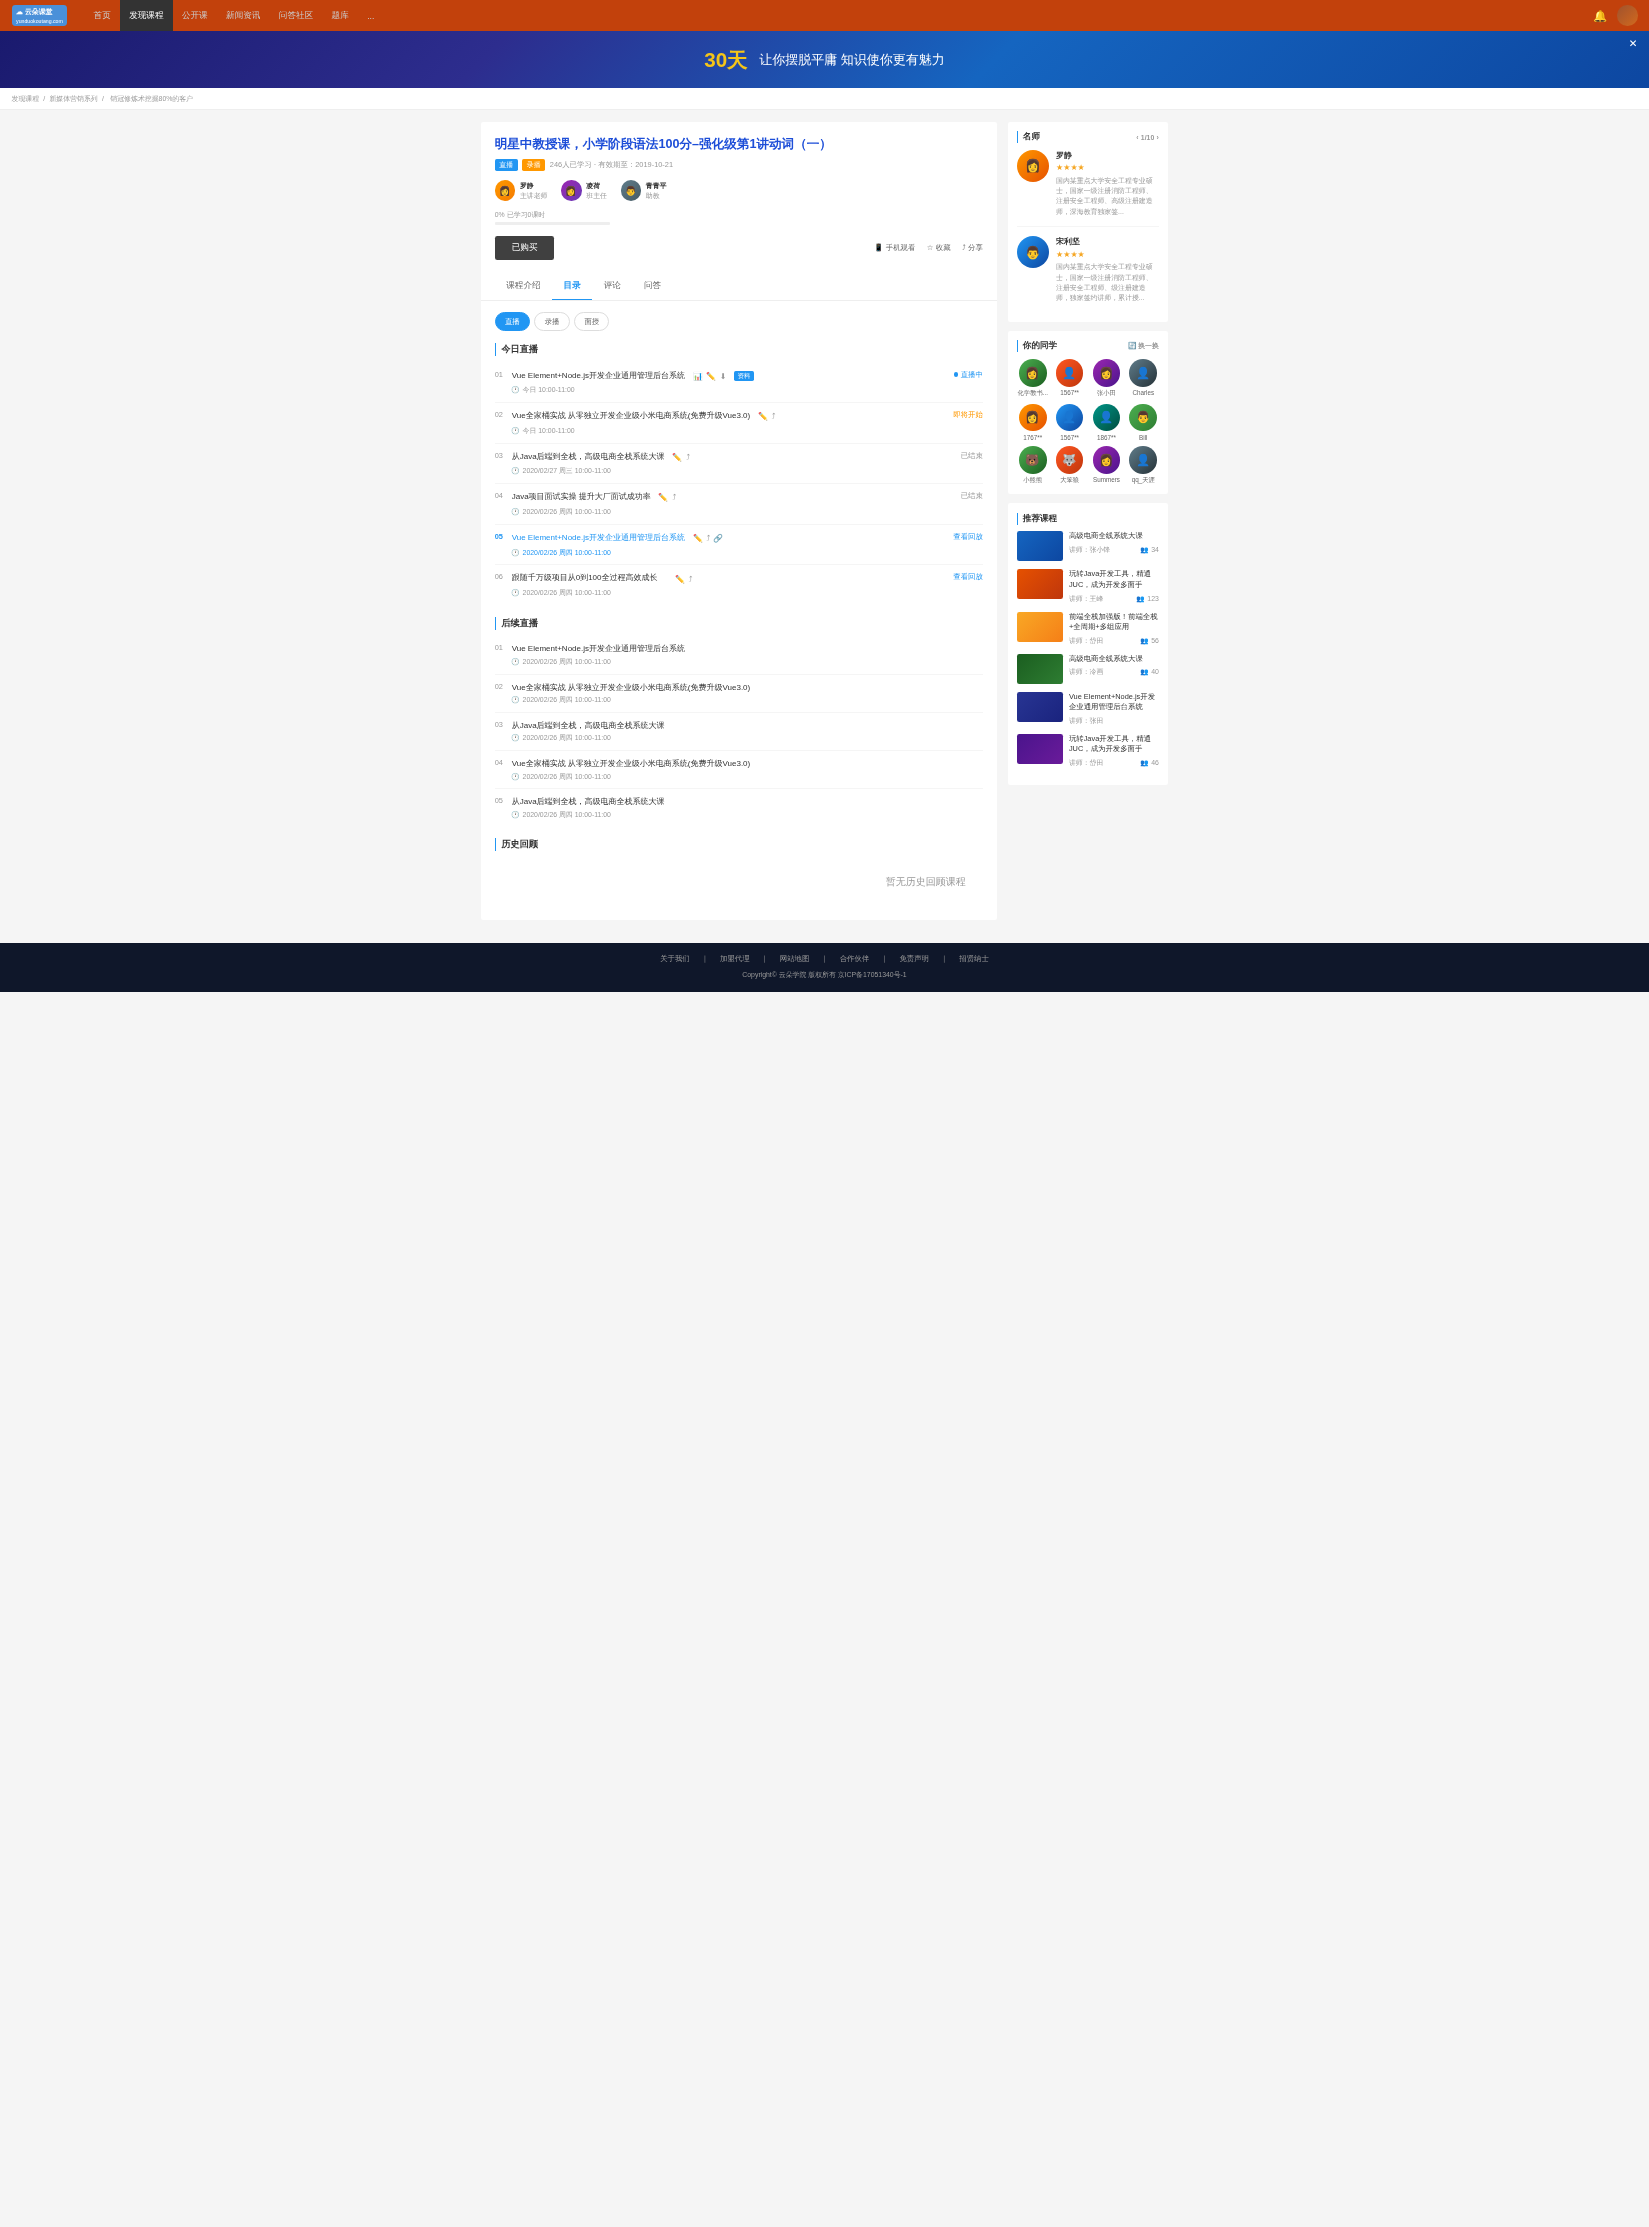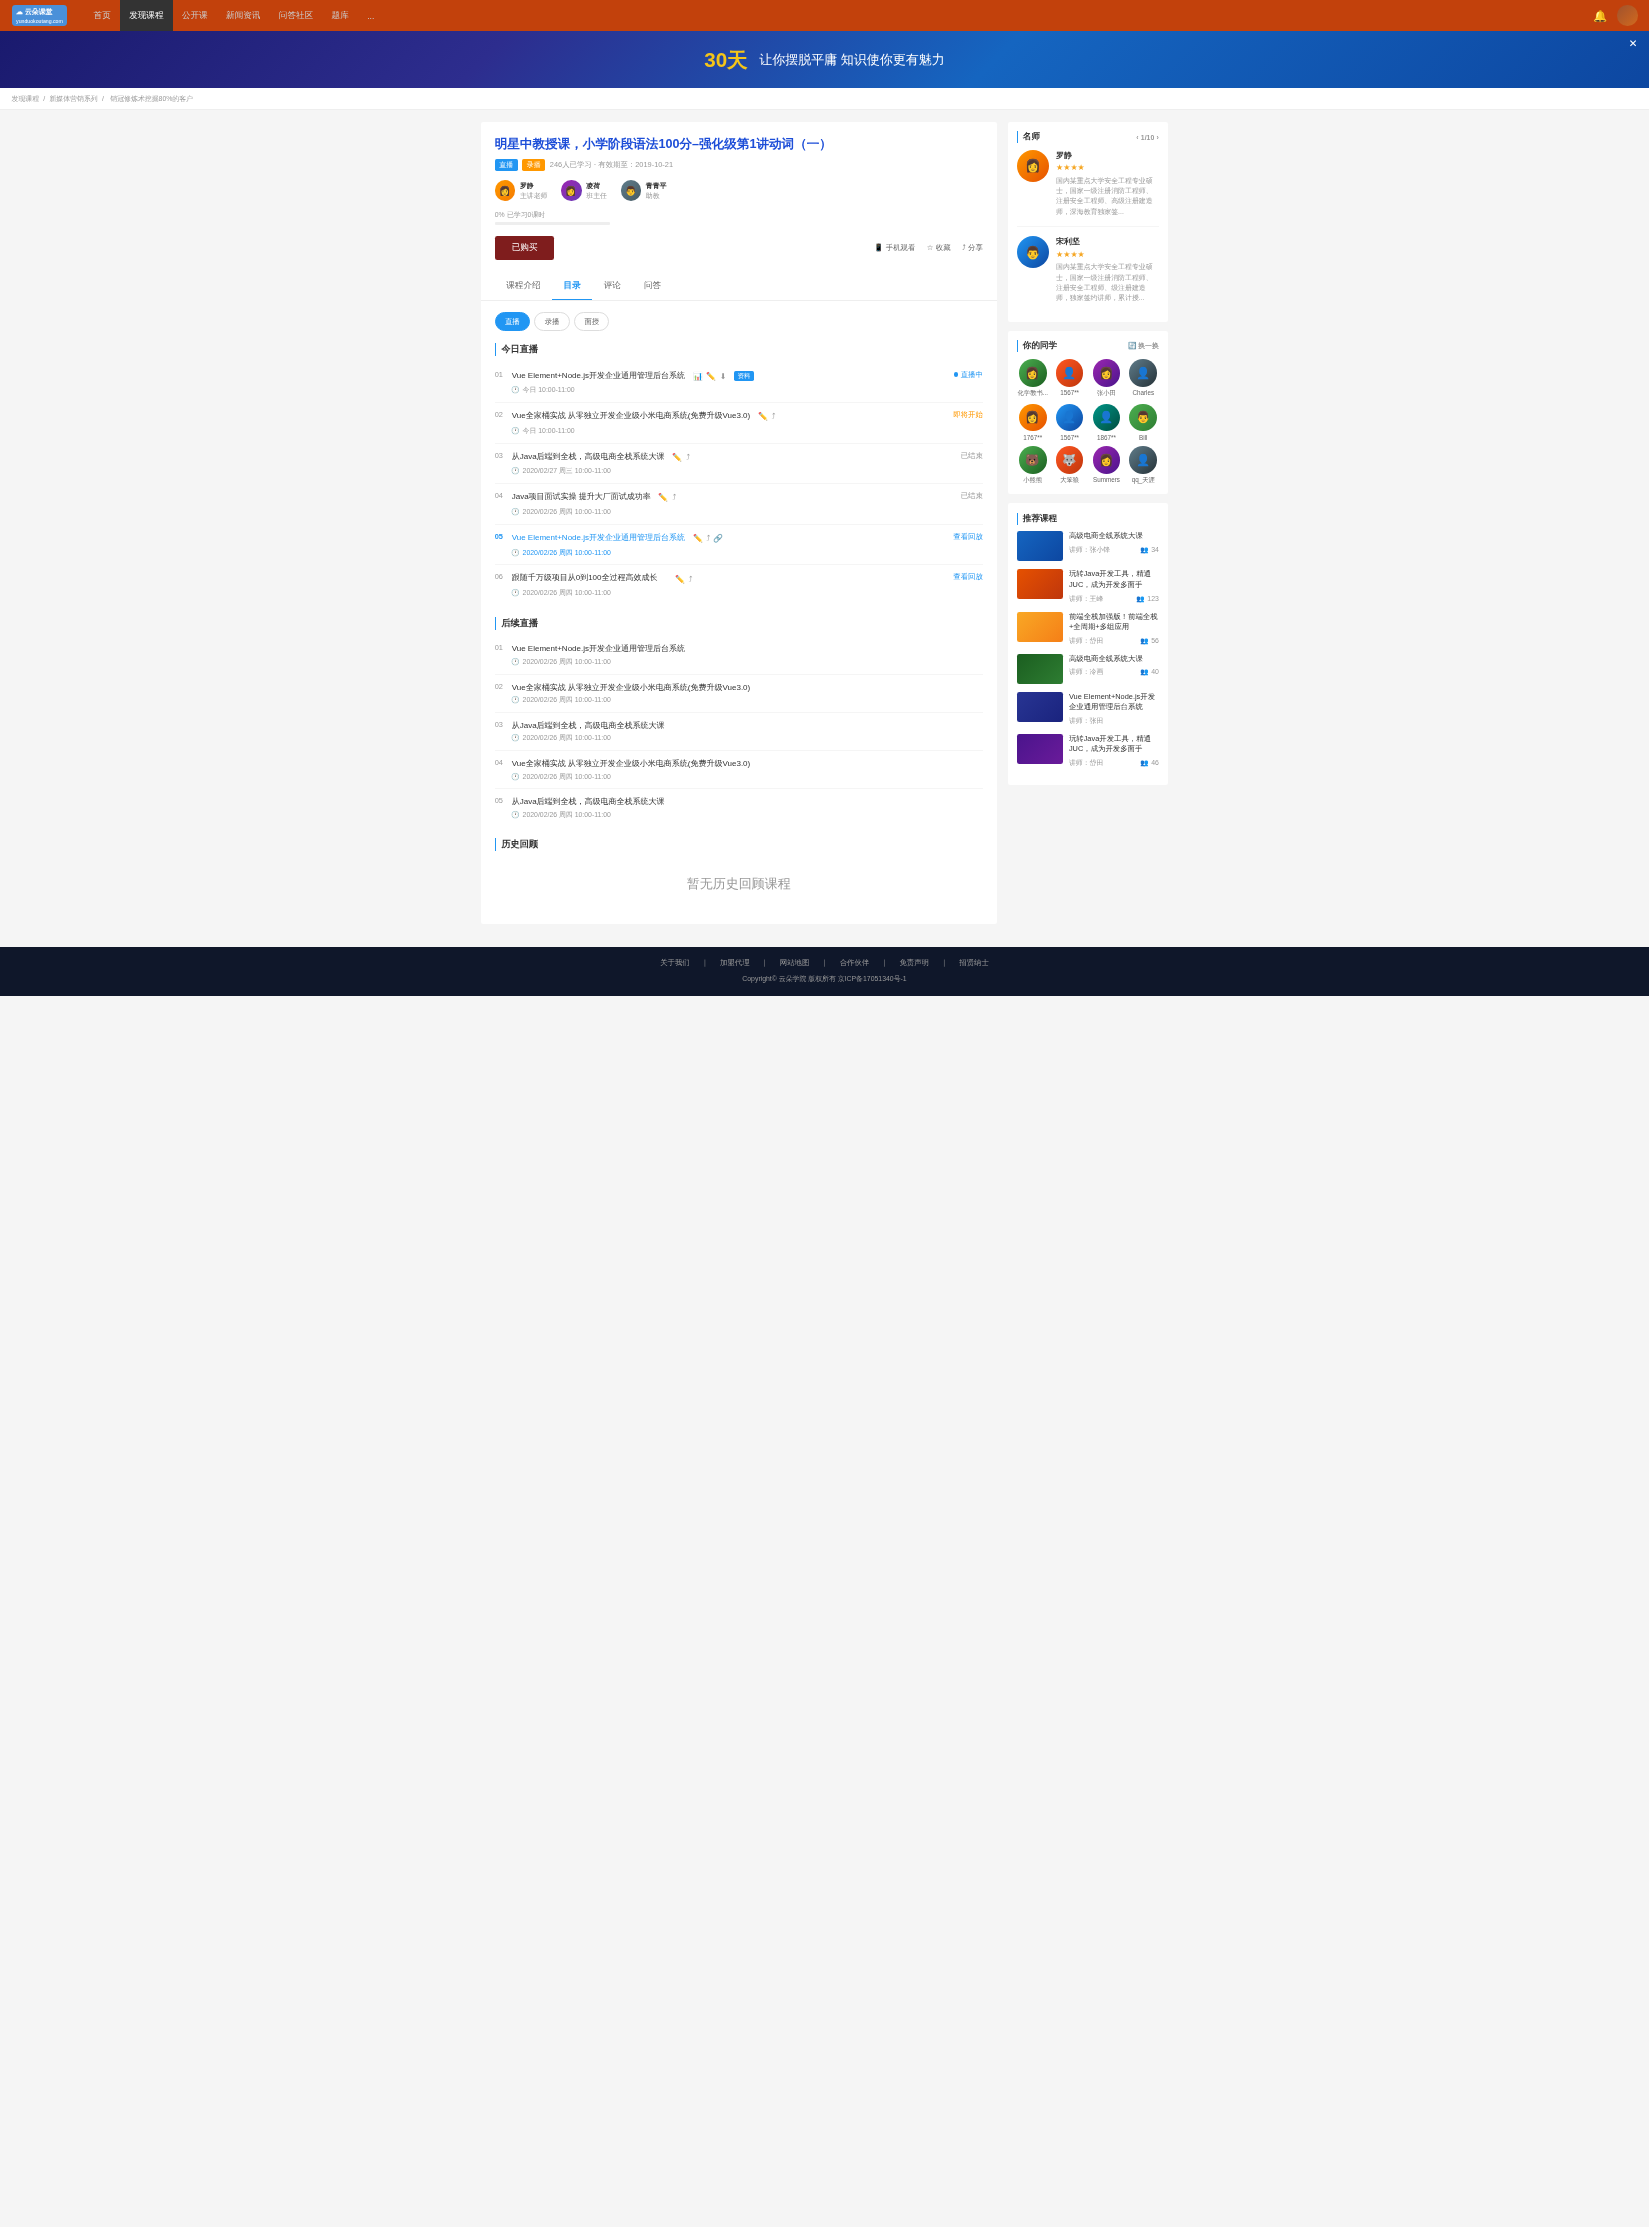--- a/index.html
+++ b/index.html
@@ -55,21 +55,21 @@
     .instructor-role { color: #999; }
     
     
     .progress-section { margin: 9.2px 0; }
     .progress-bar { width: 115px; height: 2.3px; background: #eee; border-radius: 1.1px; margin-top: 2.3px; }
     .progress-fill { height: 100%; background: #2196f3; border-radius: 1.1px; }
     .progress-text { font-size: 6.9px; color: #999; }
     
     
     .action-row { display: flex; align-items: center; gap: 11.5px; margin-top: 11.5px; }
-    .btn-purchased { background: #7f1d1d; color: #fff; border: none; padding: 5.7px 17px; border-radius: 2.3px; font-size: 8.6px; cursor: pointer; }
+    .btn-purchased { background: #404040; color: #fff; border: none; padding: 5.7px 17px; border-radius: 2.3px; font-size: 8.6px; cursor: pointer; }
     .action-links { display: flex; gap: 11.5px; margin-left: auto; }
     .action-link { display: flex; align-items: center; gap: 2.3px; color: #666; font-size: 7.4px; cursor: pointer; }
     
     
     .tabs { display: flex; gap: 0; border-bottom: 0.6px solid #eee; margin: 13.7px -13.7px 11.5px; padding: 0 13.7px; }
     .tab { padding: 6.9px 11.5px; cursor: pointer; color: #666; font-size: 8.6px; border-bottom: 1.1px solid transparent; }
     .tab.active { color: #2196f3; border-bottom-color: #2196f3; font-weight: bold; }
     
     
     .sub-tabs { display: flex; gap: 4.6px; margin-bottom: 11.5px; }
@@ -137,21 +137,21 @@
     .rec-t2 { background: linear-gradient(135deg, #e65100, #bf360c); }
     .rec-t3 { background: linear-gradient(135deg, #f9a825, #f57f17); }
     .rec-t4 { background: linear-gradient(135deg, #1b5e20, #2e7d32); }
     .rec-t5 { background: linear-gradient(135deg, #283593, #1a237e); }
     .rec-t6 { background: linear-gradient(135deg, #4a148c, #6a1b9a); }
     .rec-info { flex: 1; }
     .rec-title { font-size: 7.4px; color: #333; line-height: 1.4; margin-bottom: 3.4px; }
     .rec-meta { font-size: 6.9px; color: #999; display: flex; align-items: center; justify-content: space-between; }
     
     
-    .empty-state { text-align: center; color: #999; padding: 17px; font-size: 13px; }
+    .empty-state { text-align: right; color: #999; padding: 17px; font-size: 10px; }
     
     
     .footer { background: #0f172a; color: #999; text-align: center; padding: 11.5px; margin-top: 11.5px; }
     .footer-links { display: flex; justify-content: center; gap: 11.5px; margin-bottom: 5.7px; font-size: 7.4px; }
     .footer-links a { color: #999; text-decoration: none; }
     .footer-copy { font-size: 6.9px; }
     
     .live-indicator { width: 4.6px; height: 4.6px; background: #2196f3; border-radius: 50%; display: inline-block; animation: pulse 1s infinite; }
     @keyframes pulse { 0%, 100% { opacity: 1; } 50% { opacity: 0.3; } }
   </style>

